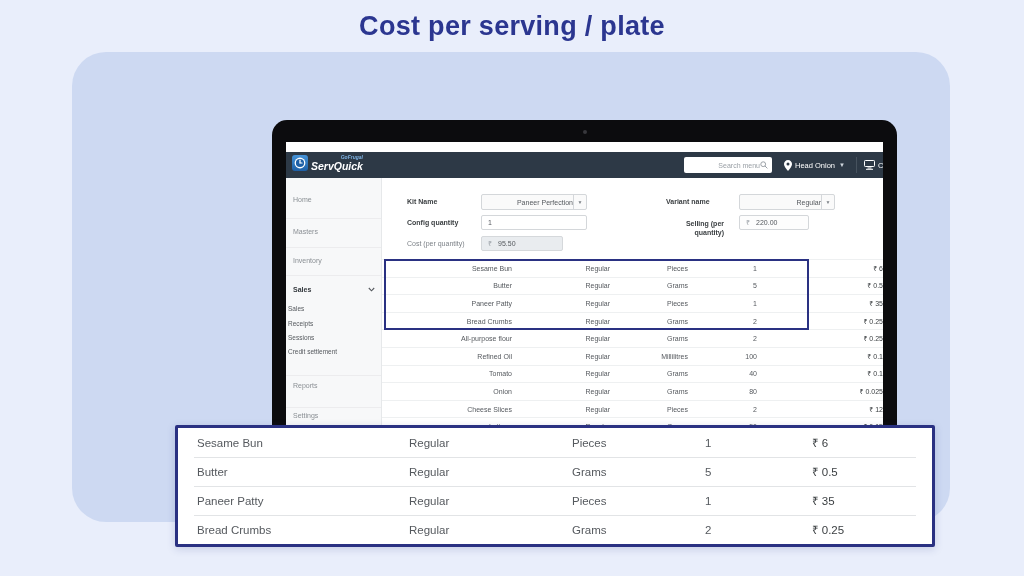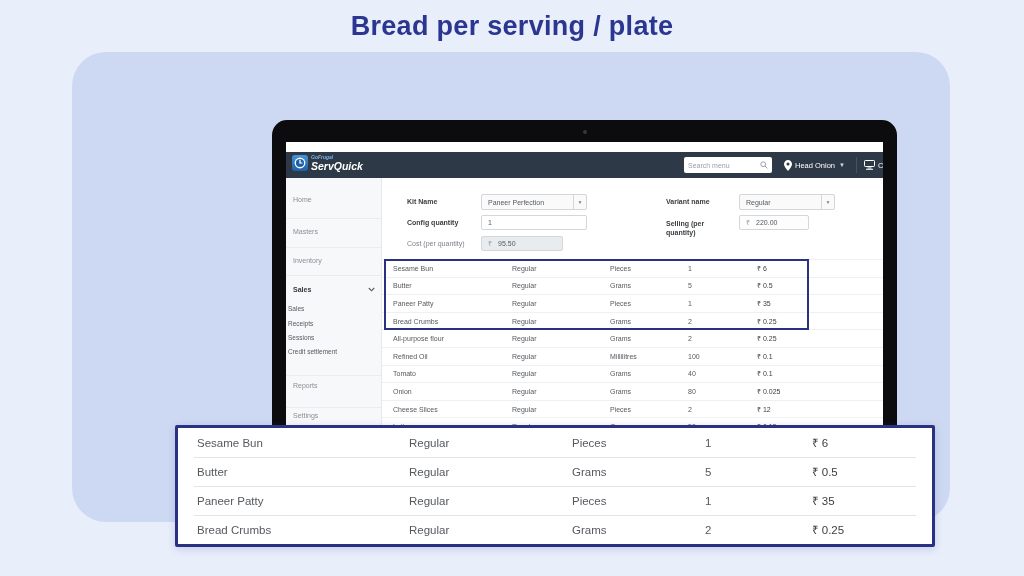--- a/index.html
+++ b/index.html
@@ -20,21 +20,21 @@
   }
   
   .laptop {
     position:absolute; left:200px; top:68px; width:625px; height:310px;
     background:#0c0c0e; border-radius:15px 15px 0 0; z-index:1;
   }
   .camera { position:absolute; top:10px; left:50%; transform:translateX(-50%);
     width:4px; height:4px; border-radius:50%; background:#38383c; }
   .screen {
     position:absolute; left:14px; top:22px; width:597px; height:288px;
-    background:#fff; overflow:hidden;
+    background:#fff; overflow:hidden;text-align:right;
   }
   .white-strip { height:10px; background:#fff; }
   
   .navbar { position:relative; height:26px; background:#2d3946; }
   .brand { position:absolute; left:6px; top:3px; display:flex; align-items:center; }
   .logo-badge { width:16px; height:16px; border-radius:3px; display:inline-block;
     background:linear-gradient(180deg,#4593d8,#1d5fa6); position:relative; }
   .brand-text { margin-left:3px; display:flex; flex-direction:column; line-height:1; }
   .brand-co { font-size:5px; font-style:italic; color:#7fb3e3; font-weight:bold; }
   .brand-prod { font-size:10.5px; font-style:italic; font-weight:bold; color:#fff; margin-top:1px; }
@@ -101,21 +101,21 @@
   .co-row .c-name { width:231px; padding-left:19px; }
   .co-row .c-variant { width:163px; }
   .co-row .c-unit { width:126px; }
   .co-row .c-qty { width:114px; padding-left:7px; }
   .co-row .c-price { flex:1; color:#3c4043; }
   svg { display:block; }
 </style>
 </head>
 <body>
 
-<h1 class="title">Bread per serving / plate</h1>
+<h1 class="title">Cost per serving / plate</h1>
 
 <div class="card">
 
   <div class="laptop">
     <div class="camera"></div>
     <div class="screen">
       <div class="white-strip"></div>
 
       <div class="navbar">
         <div class="brand">

